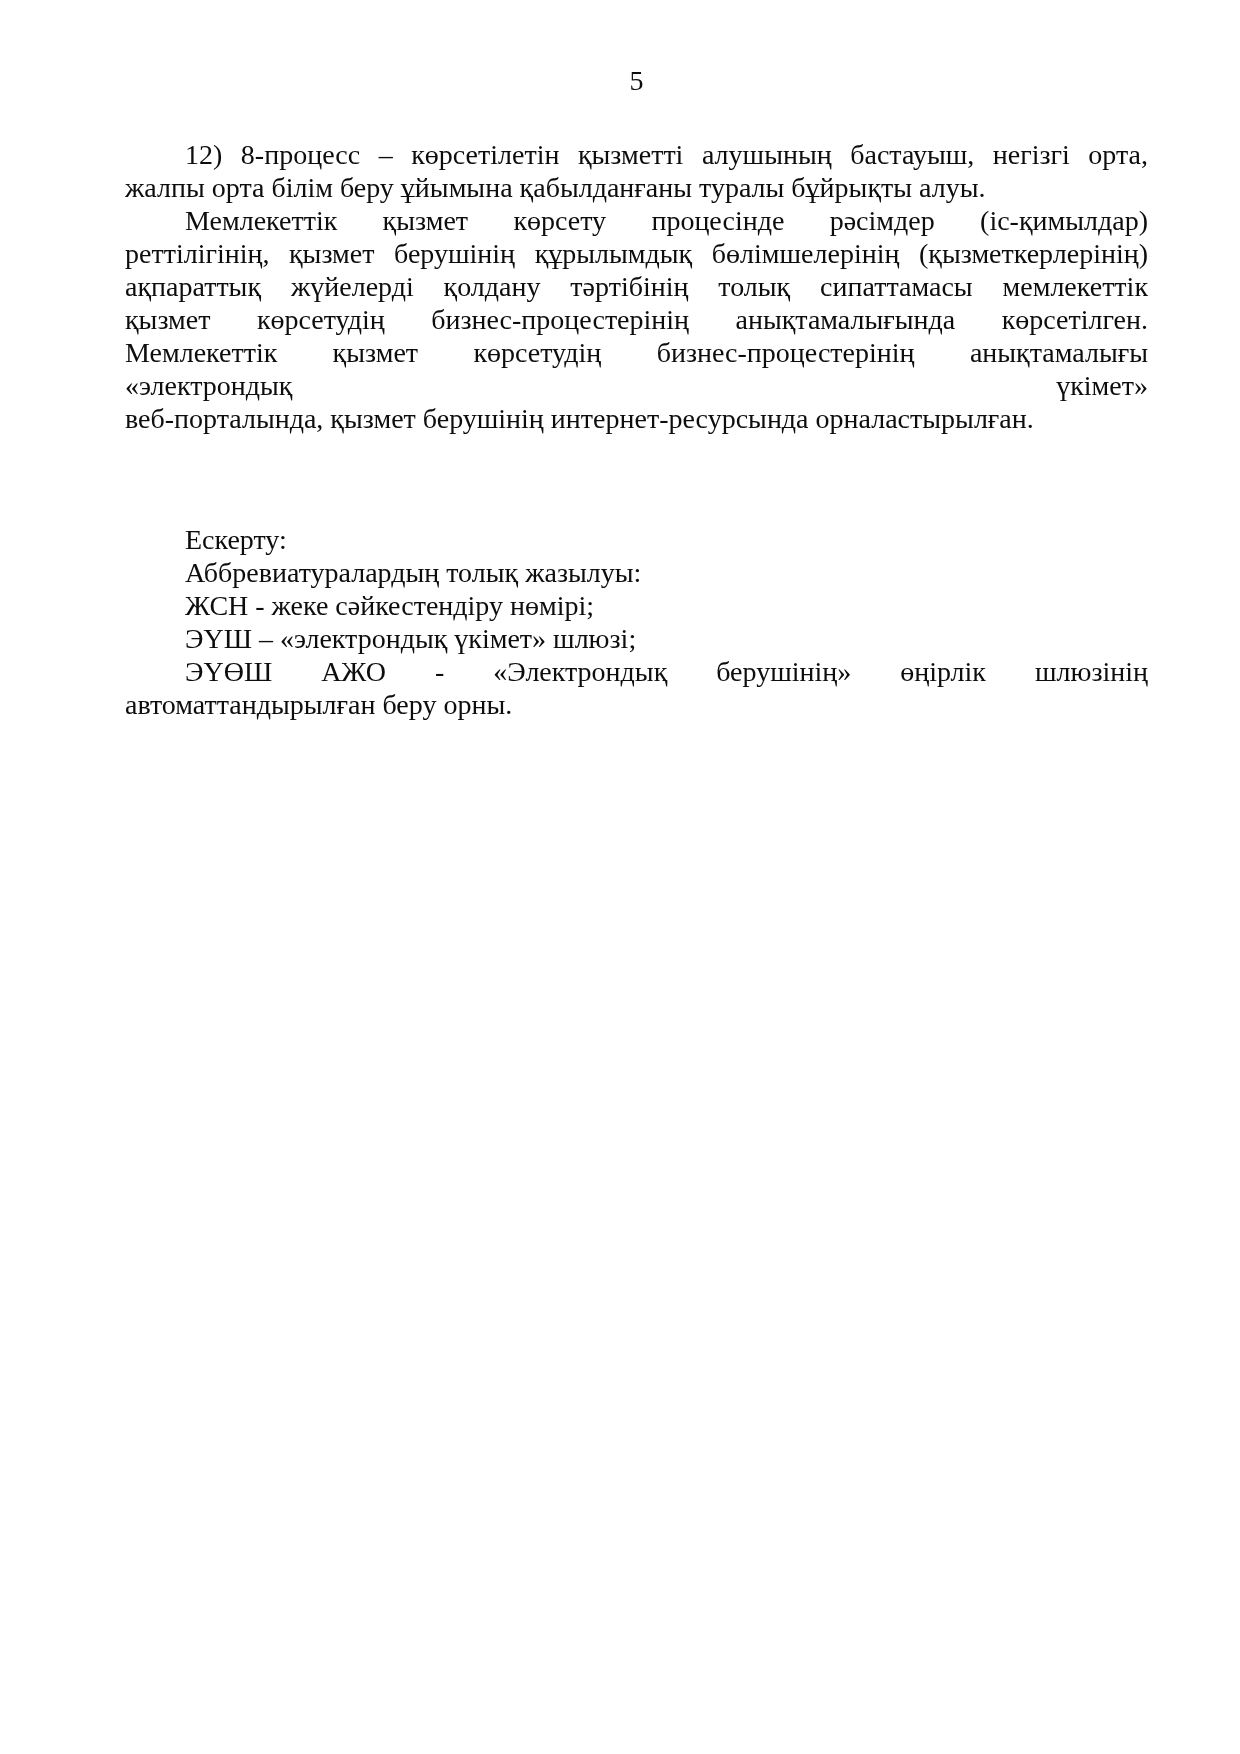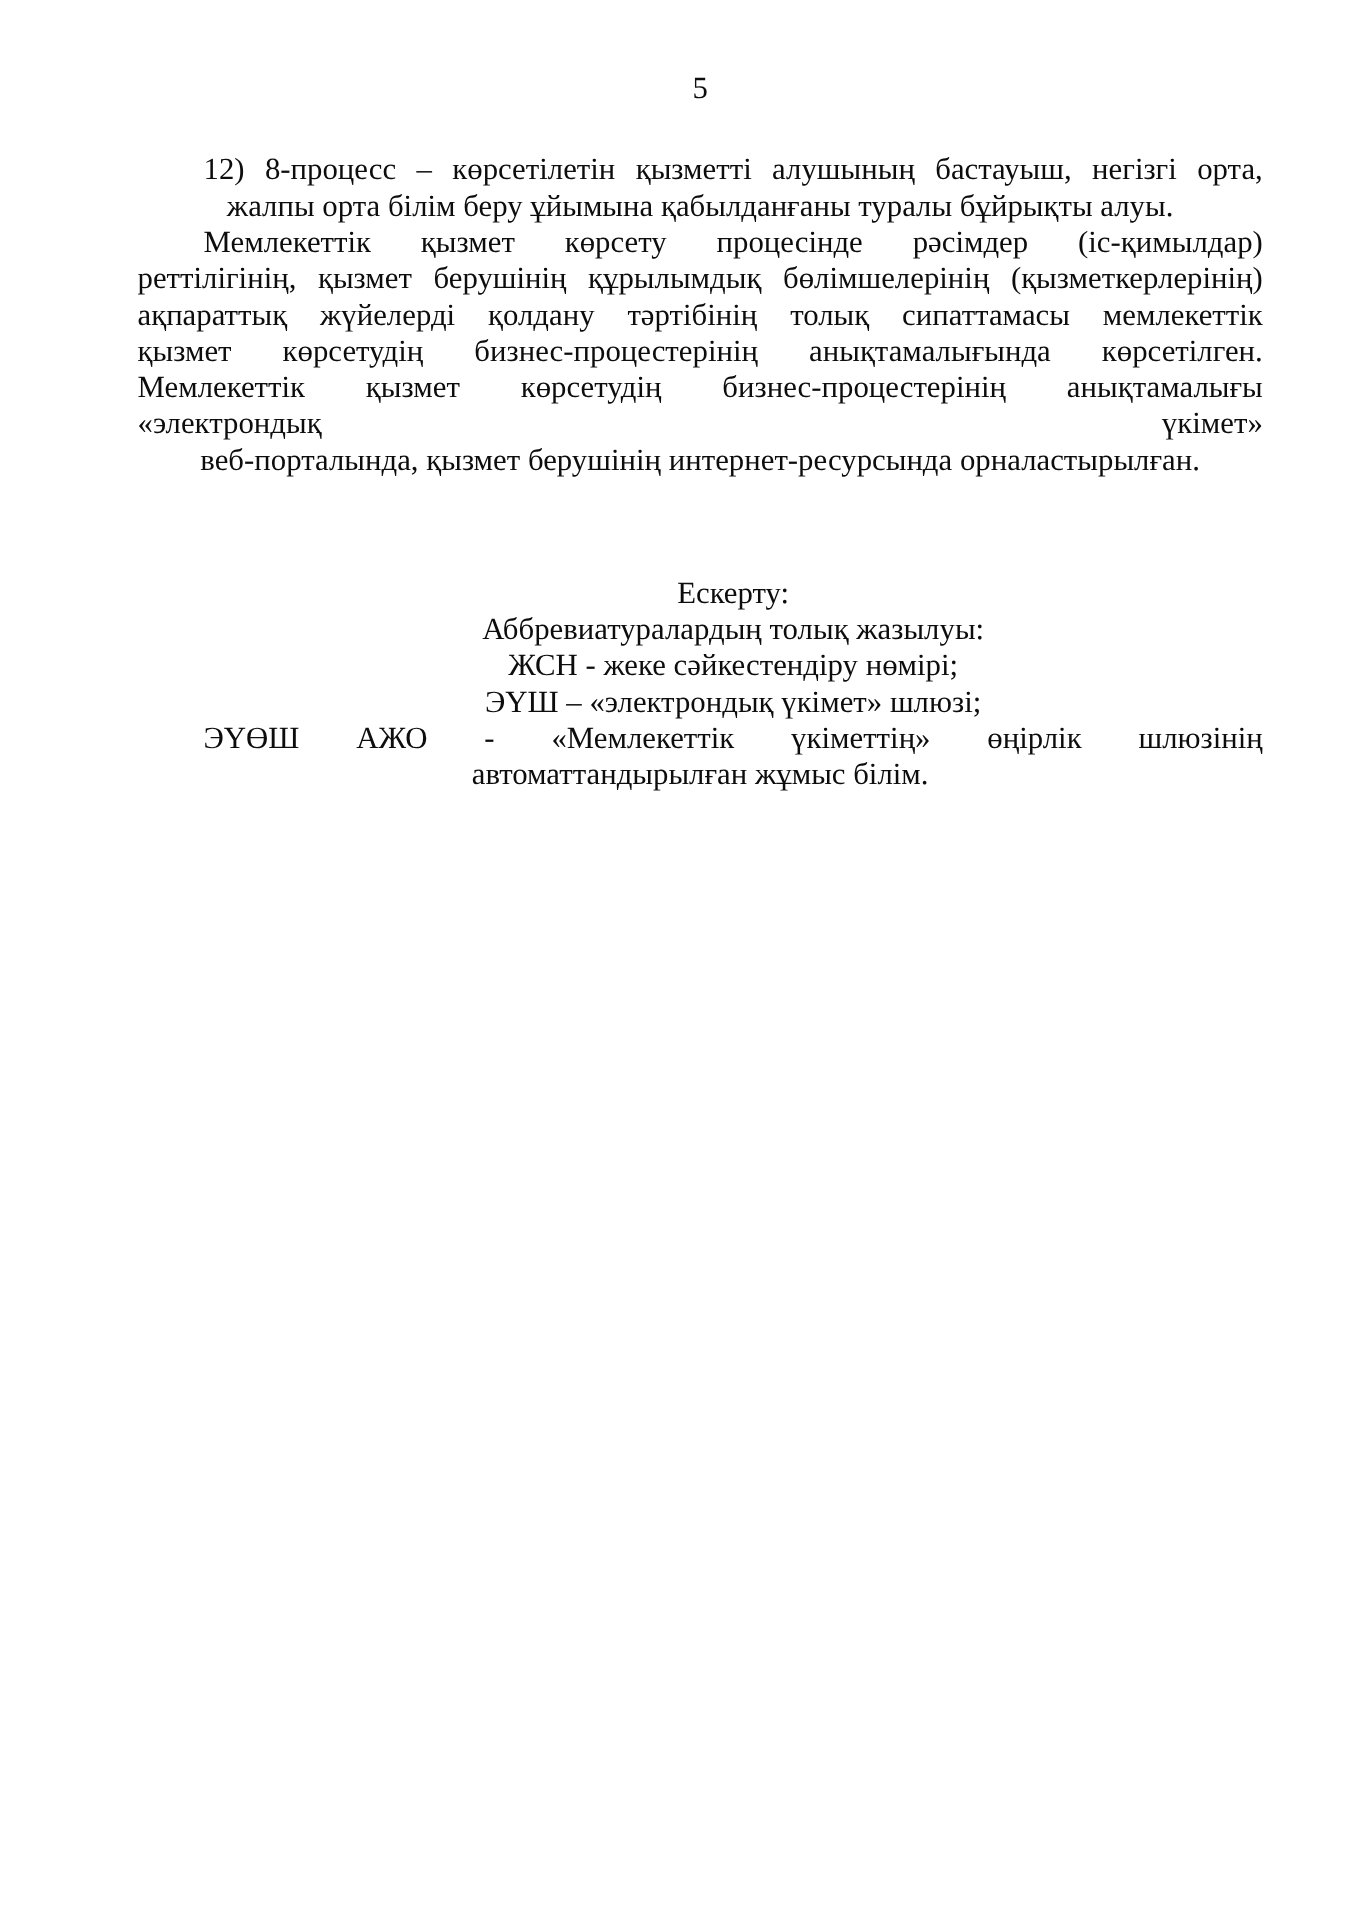--- a/index.html
+++ b/index.html
@@ -22,21 +22,20 @@
   }
   .page-number {
     text-align: center;
     line-height: 34px;
     margin-bottom: 40px;
   }
   .para { display: block; }
   .line {
     display: block;
     white-space: normal;
-    text-align: center;
   }
   .line.indent {
     padding-left: 60px;
     font-family: Liberation Serif, serif;
   }
   .line.justify {
     text-align: justify;
     text-align-last: justify;
   }
   .spacer-note {
@@ -64,16 +63,16 @@
       <div class="line">веб-порталында, қызмет берушінің интернет-ресурсында орналастырылған.</div>
     </div>
 
   <div class="spacer-note"></div>
 
   <div class="para">
       <div class="line indent">Ескерту:</div>
       <div class="line indent">Аббревиатуралардың толық жазылуы:</div>
       <div class="line indent">ЖСН - жеке сәйкестендіру нөмірі;</div>
       <div class="line indent">ЭҮШ – «электрондық үкімет» шлюзі;</div>
-      <div class="line indent justify">ЭҮӨШ АЖО - «Мемлекеттік үкіметтің» өңірлік шлюзінің</div>
-      <div class="line">автоматтандырылған жұмыс білім.</div>
+      <div class="line indent justify">ЭҮӨШ АЖО - «Электрондық берушінің» өңірлік шлюзінің</div>
+      <div class="line">автоматтандырылған беру орны.</div>
     </div>
 </div>
 
 </body></html>

